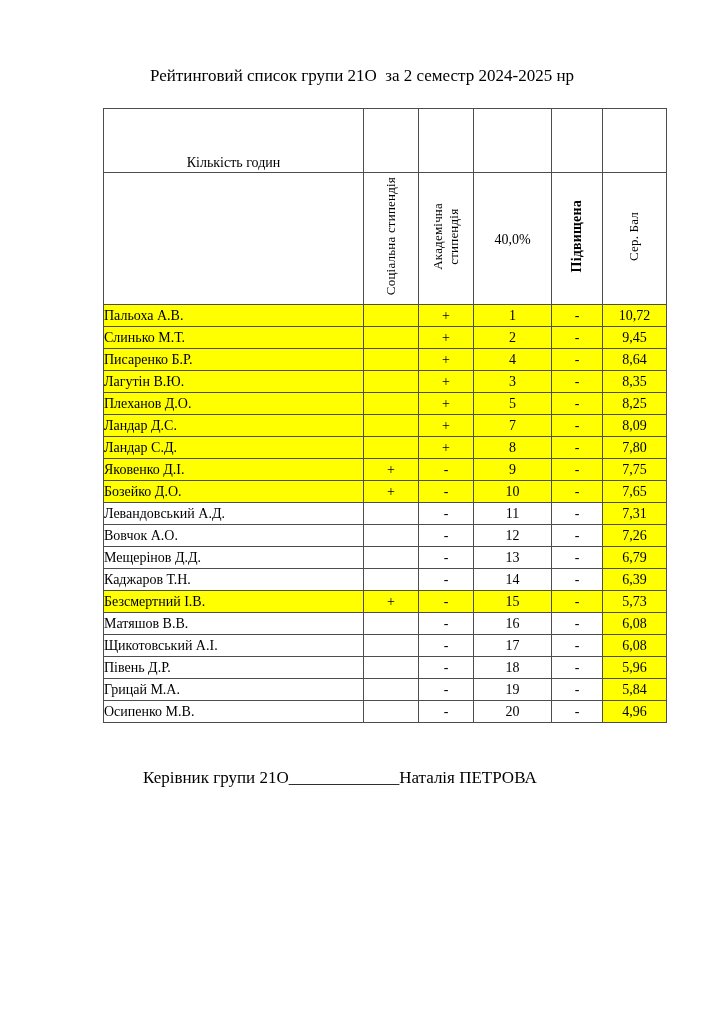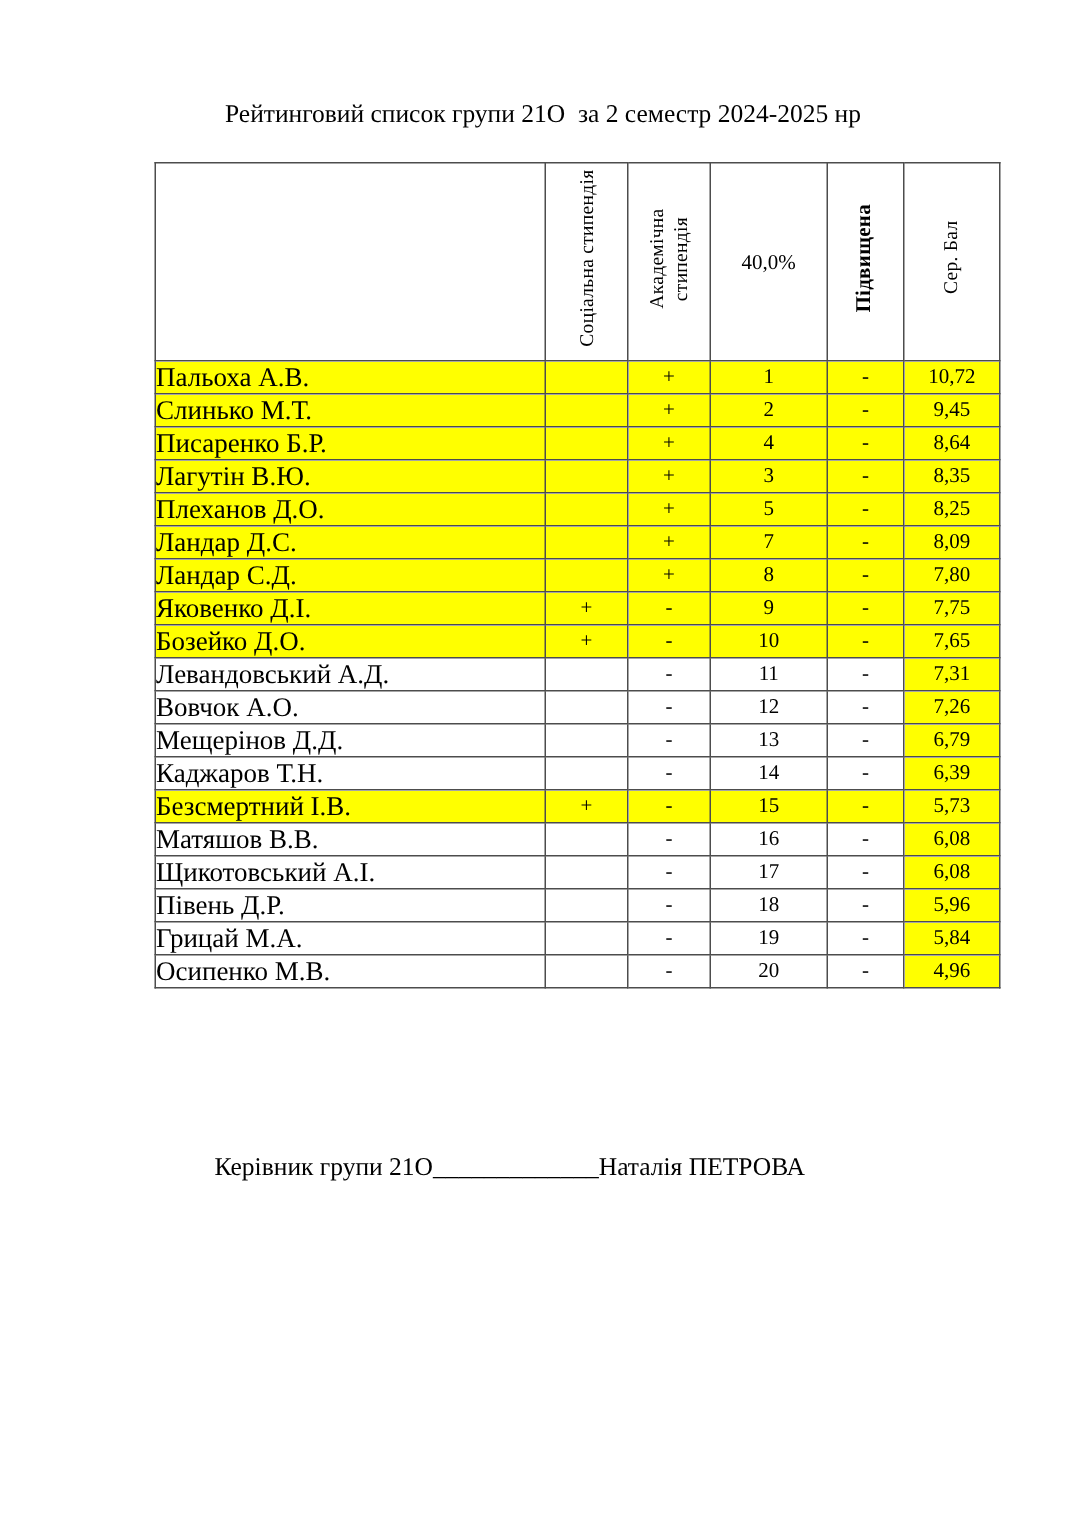--- a/index.html
+++ b/index.html
@@ -50,21 +50,21 @@
     font-size: 13px;
     line-height: 1.25;
     white-space: pre-line;
     letter-spacing: 0.2px;
   }
   .vert.bold { font-weight: bold; font-size: 14px; }
   .pct { font-size: 14px; text-align: center; }
 
   tr.r td { height: 21px; }
   td.name {
-    font-size: 18px;
+    font-size: 14px;
     text-align: left;
     padding-left: 4px;
     white-space: nowrap;
   }
   td.c { text-align: center; font-size: 14px; }
   td.avg { background: var(--hl, #ffff00); font-size: 14px; text-align: center; }
   tr.hl td { background: var(--hl, #ffff00); }
 
   .footer {
     position: absolute;
@@ -84,20 +84,28 @@
   <table class="rating">
     <colgroup>
       <col style="width:260px">
         <col style="width:55px">
         <col style="width:55px">
       <col style="width:78px">
         <col style="width:51px">
         <col style="width:64px">
     </colgroup>
     <tbody>
+      <tr class="h1">
+        <td class="corner">Кількість годин</td>
+        <td></td>
+        <td></td>
+        <td></td>
+        <td></td>
+        <td></td>
+      </tr>
       <tr class="h2">
         <td></td>
         <td><span class="vert">Соціальна стипендія</span></td>
         <td><span class="vert">Академічна
 стипендія</span></td>
         <td><span class="pct">40,0%</span></td>
         <td><span class="vert bold">Підвищена</span></td>
         <td><span class="vert">Сер. Бал</span></td>
       </tr>
 

